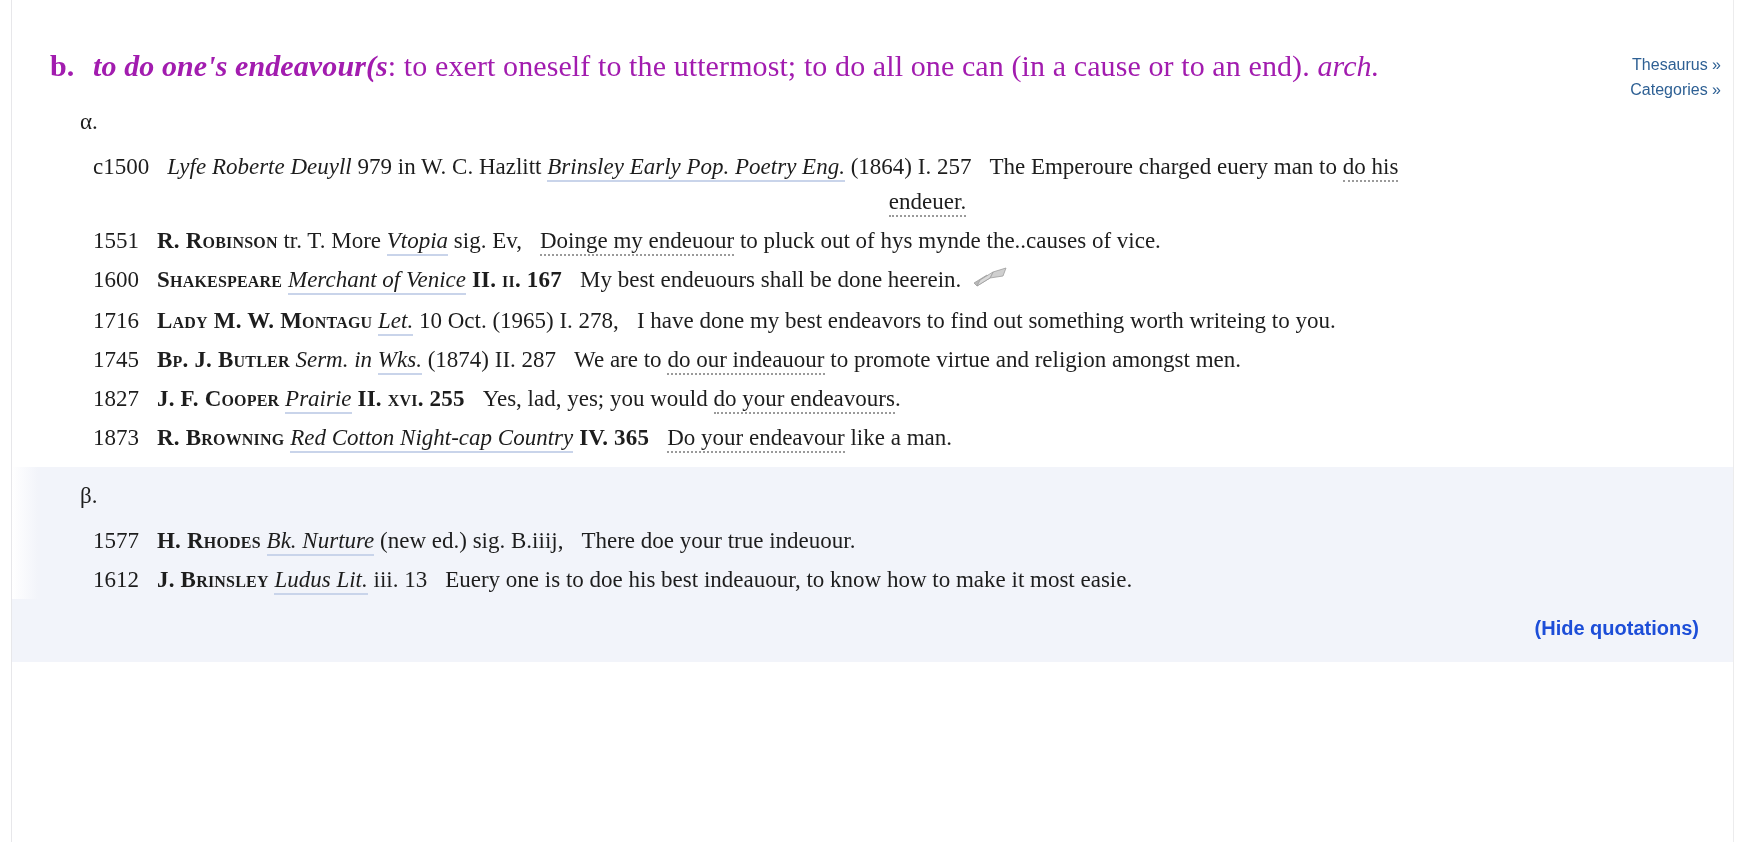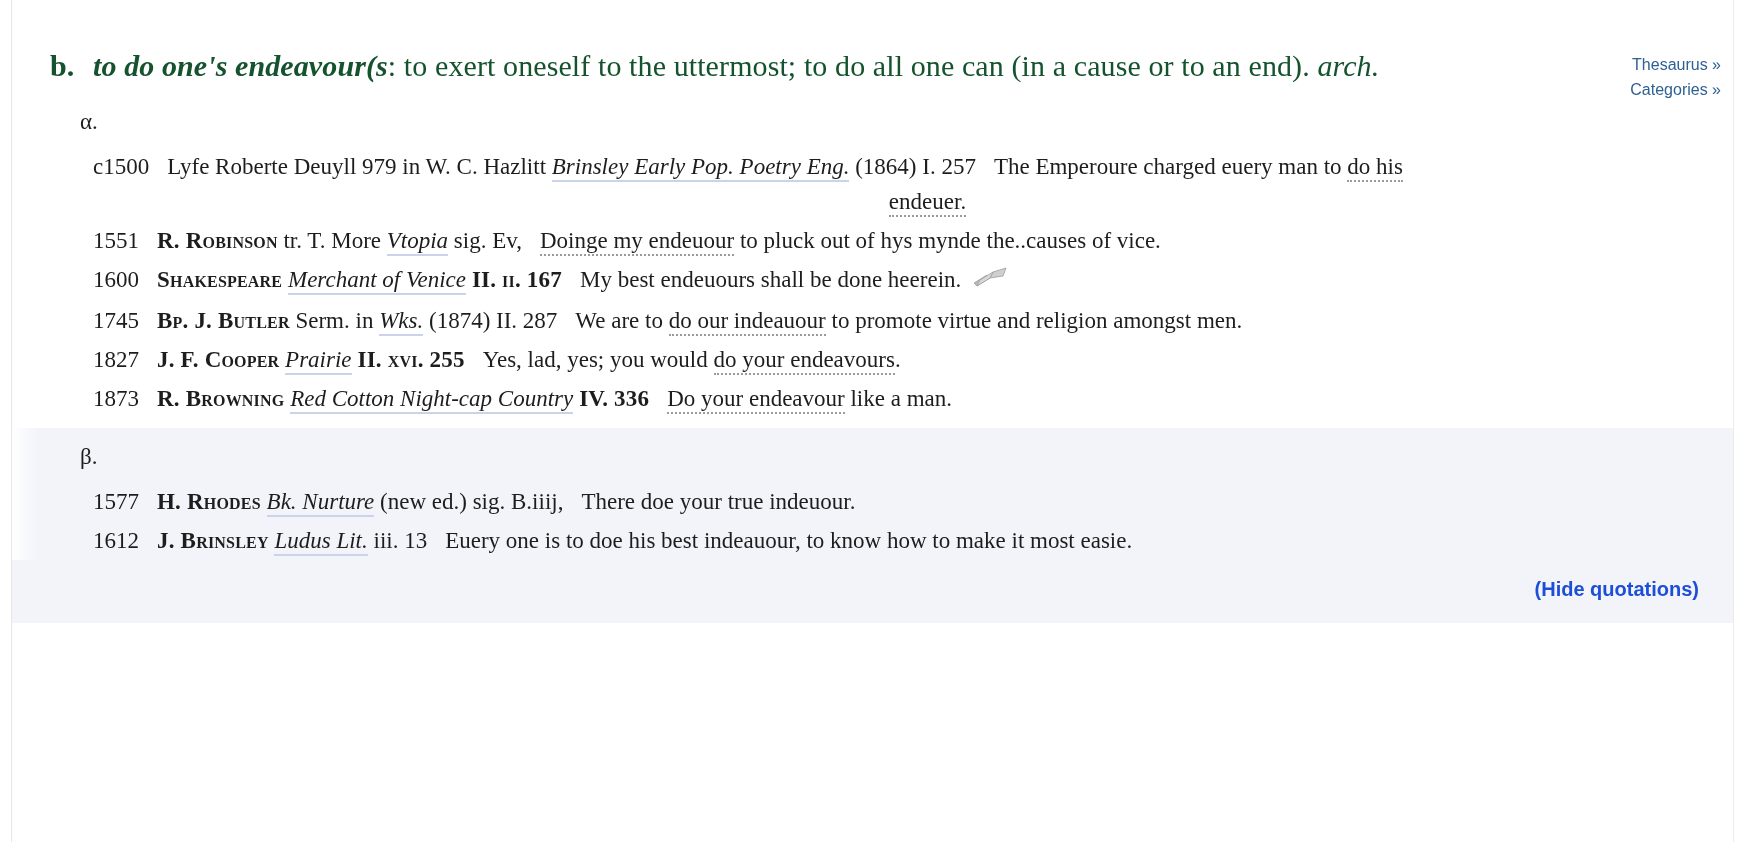--- a/index.html
+++ b/index.html
@@ -41,21 +41,21 @@
   }
 
   
   .sense-head {
     position: relative;
     padding: 46px 0 0 0;
   }
   .sense-head-text {
     font-size: 30px;
     line-height: 39px;
-    color: #14532d;
+    color: #a21caf;
     padding-left: 38px;
     padding-right: 280px;
     letter-spacing: 0.1px;
   }
   .sense-letter {
     font-weight: bold;
     font-style: normal;
   }
   .sense-phrase {
     font-weight: bold;
@@ -113,21 +113,21 @@
     font-variant-numeric: lining-nums;
     margin-left: 13px;
   }
   .gap  { display: inline-block; width: 11px; }
   .gap2 { display: inline-block; width: 18px; }
   .sc {
     font-variant: small-caps;
     letter-spacing: 0.2px;
     font-weight: bold;
   }
-  .it { }
+  .it { font-style: italic; }
   .work {
     font-style: italic;
     border-bottom: 2px solid #c9d4ea;
     padding-bottom: 1px;
   }
   .kw {
     border-bottom: 2px dotted #9a9a9a;
     padding-bottom: 1px;
   }
   .book-icon {
@@ -193,31 +193,34 @@
       <span class="date">1600</span><span class="gap2"></span><span class="sc">Shakespeare</span><span> </span><span class="work">Merchant of Venice</span><span class="sc"> II. ii. 167</span><span class="gap2"></span><span>My best endeuours shall be done heerein.</span><span class="book-icon"><svg width="34" height="22" viewBox="0 0 34 22">
             <g fill="#b9b9b9" stroke="#9d9d9d" stroke-width="0.8">
               <path d="M1 16 L14 8 L17 11 L4 19 Z"></path>
               <path d="M17 11 L20 5 L33 1 L30 9 Z" fill="#cfcfcf"></path>
               <path d="M4 19 L17 11 L20 5 L7 13 Z" fill="#d9d9d9"></path>
             </g>
           </svg></span>
     </div>
 
 
+    <div class="q">
+      <span class="date">1716</span><span class="gap2"></span><span class="sc">Lady M. W. Montagu</span><span> </span><span class="work">Let.</span><span> 10 Oct. (1965) I. 278,</span><span class="gap2"></span><span>I have done my best endeavors to find out something worth writeing to you.</span>
+    </div>
 
     <div class="q">
       <span class="date">1745</span><span class="gap2"></span><span class="sc">Bp. J. Butler</span><span class="it"> Serm. in </span><span class="work">Wks.</span><span> (1874) II. 287</span><span class="gap2"></span><span>We are to </span><span class="kw">do our indeauour</span><span> to promote virtue and religion amongst men.</span>
     </div>
 
     <div class="q">
       <span class="date">1827</span><span class="gap2"></span><span class="sc">J. F. Cooper</span><span> </span><span class="work">Prairie</span><span class="sc"> II. xvi. 255</span><span class="gap2"></span><span>Yes, lad, yes; you would </span><span class="kw">do your endeavours</span><span>.</span>
     </div>
 
     <div class="q">
-      <span class="date">1873</span><span class="gap2"></span><span class="sc">R. Browning</span><span> </span><span class="work">Red Cotton Night-cap Country</span><span class="sc"> IV. 336</span><span class="gap2"></span><span class="kw">Do your endeavour</span><span> like a man.</span>
+      <span class="date">1873</span><span class="gap2"></span><span class="sc">R. Browning</span><span> </span><span class="work">Red Cotton Night-cap Country</span><span class="sc"> IV. 365</span><span class="gap2"></span><span class="kw">Do your endeavour</span><span> like a man.</span>
     </div>
   </div>
 
   <div class="shaded-wrap" style="margin-top:10px;">
     <div class="quote-group shaded">
       <div class="group-label">β.</div>
 
       <div class="q">
         <span class="date">1577</span><span class="gap2"></span><span class="sc">H. Rhodes</span><span> </span><span class="work">Bk. Nurture</span><span> (new ed.) sig. B.iiij,</span><span class="gap2"></span><span>There doe your true indeuour.</span>
       </div>

